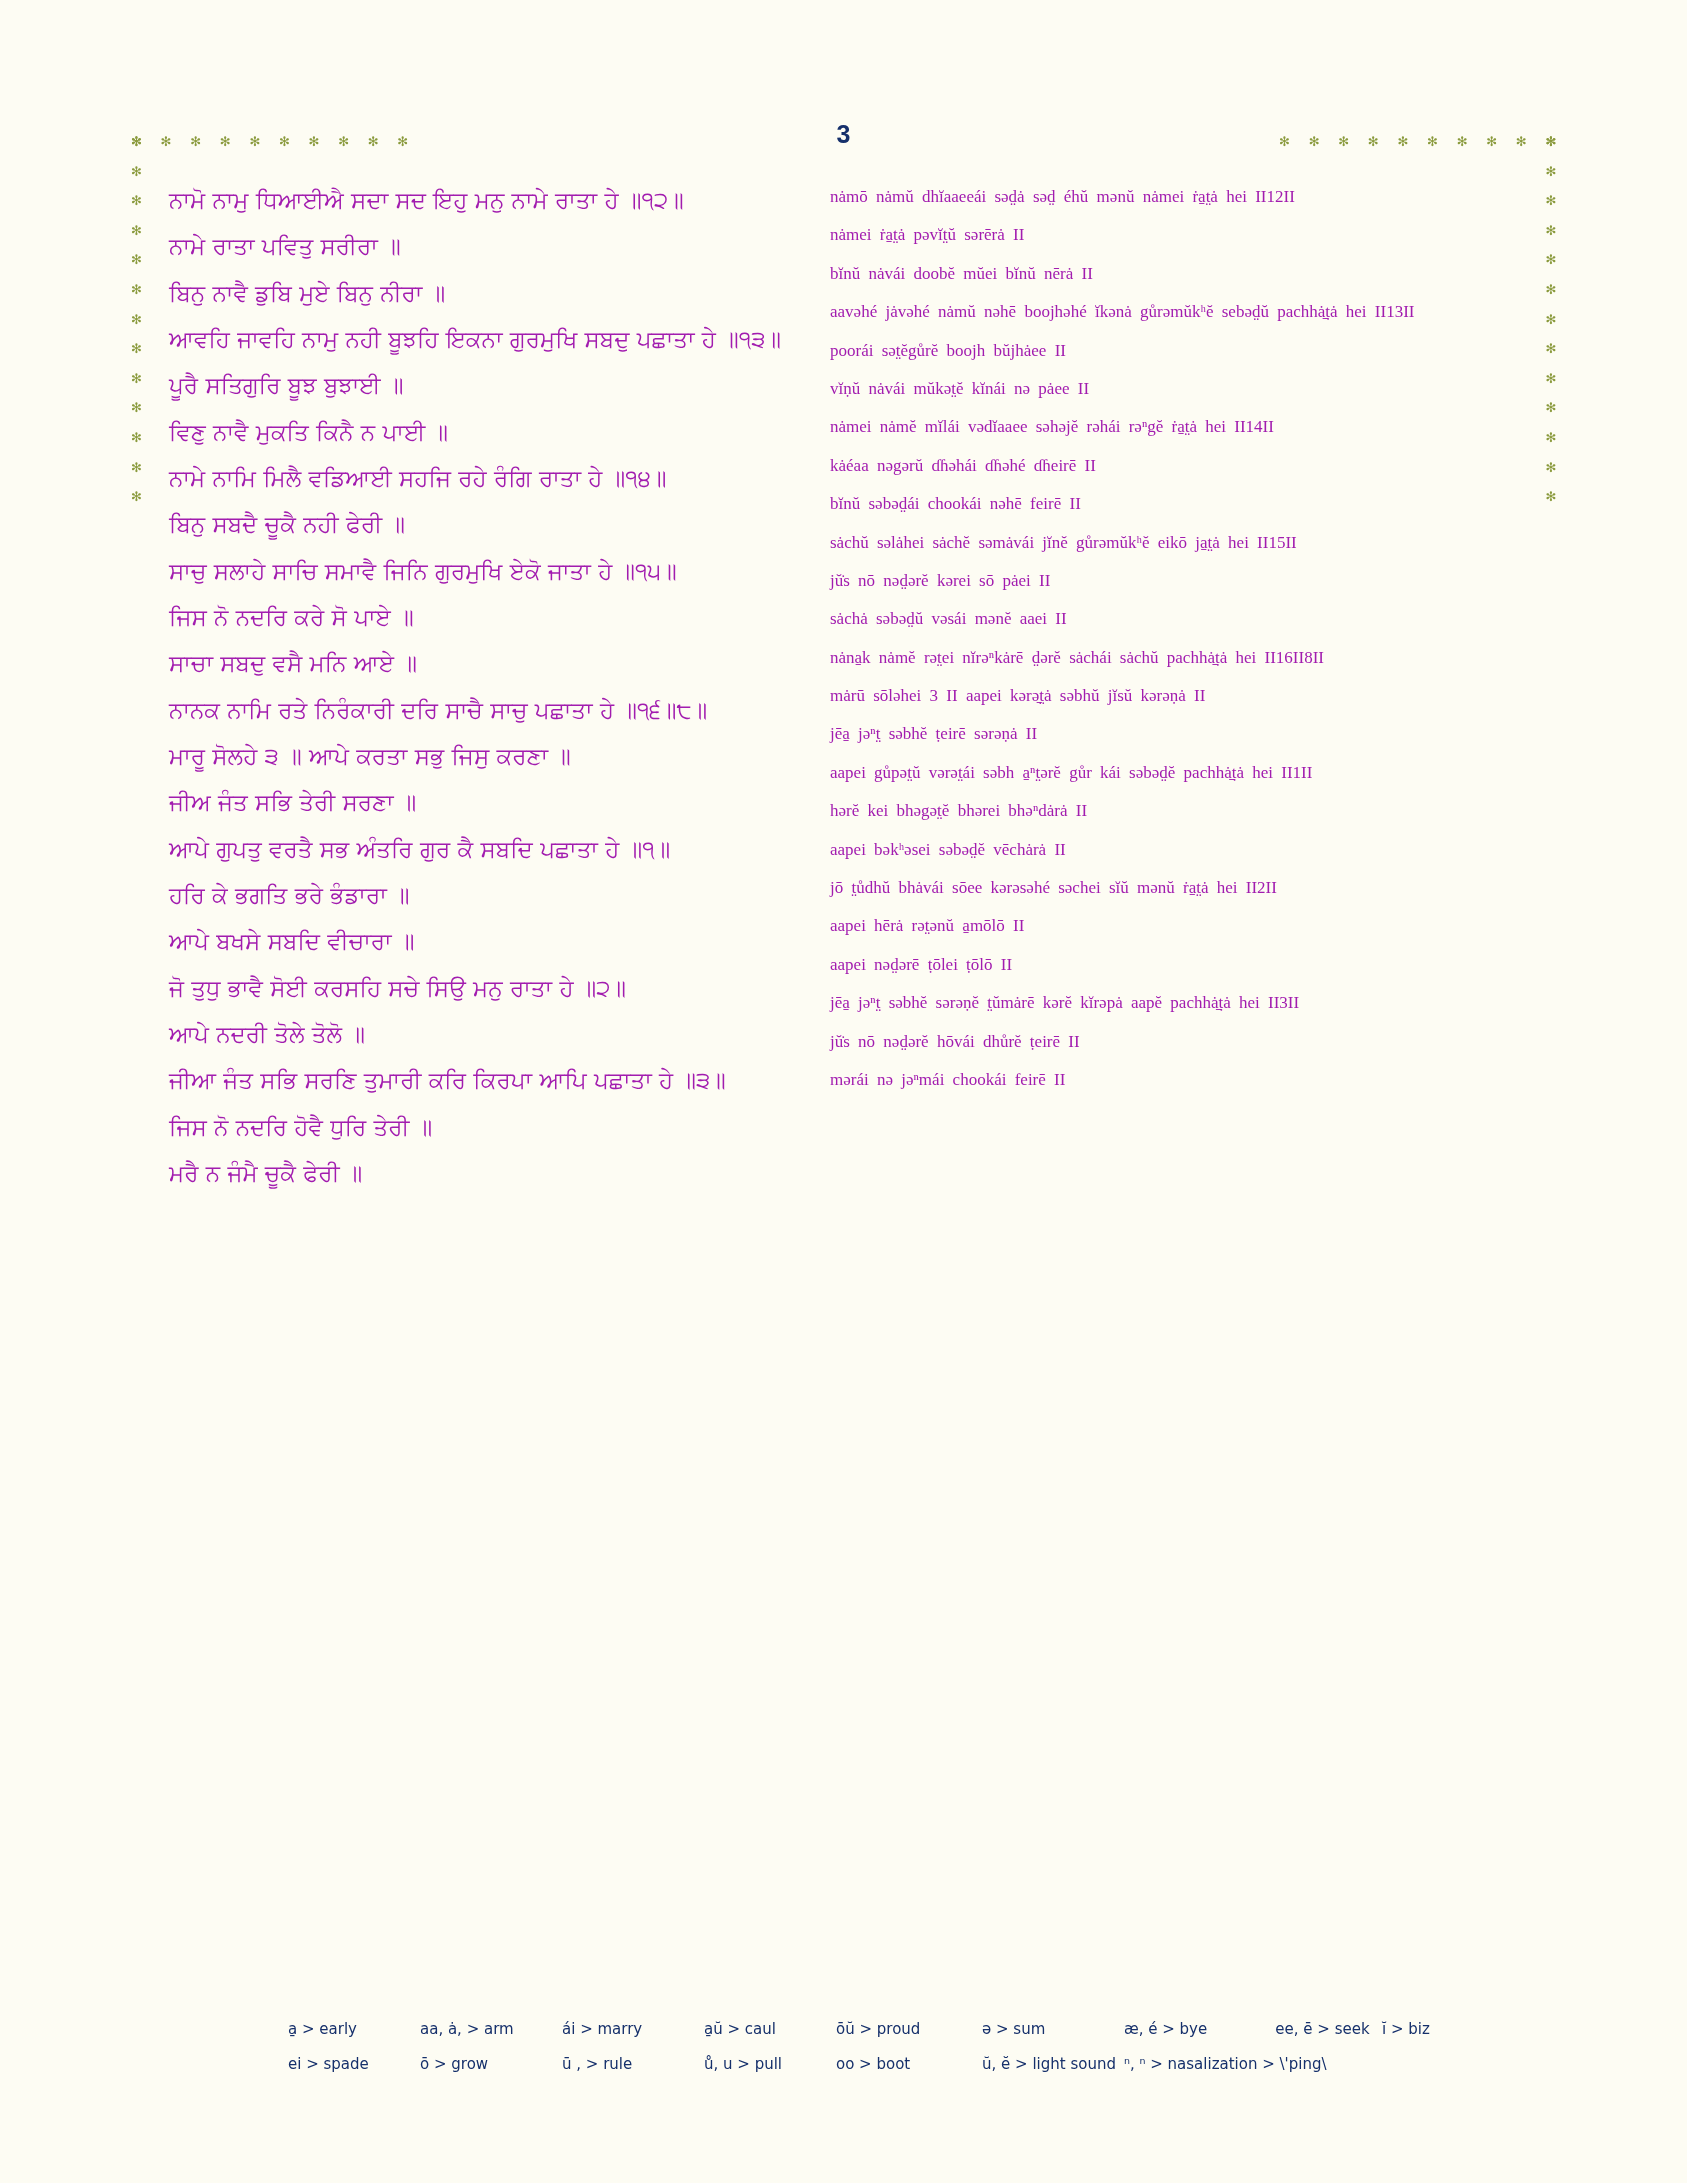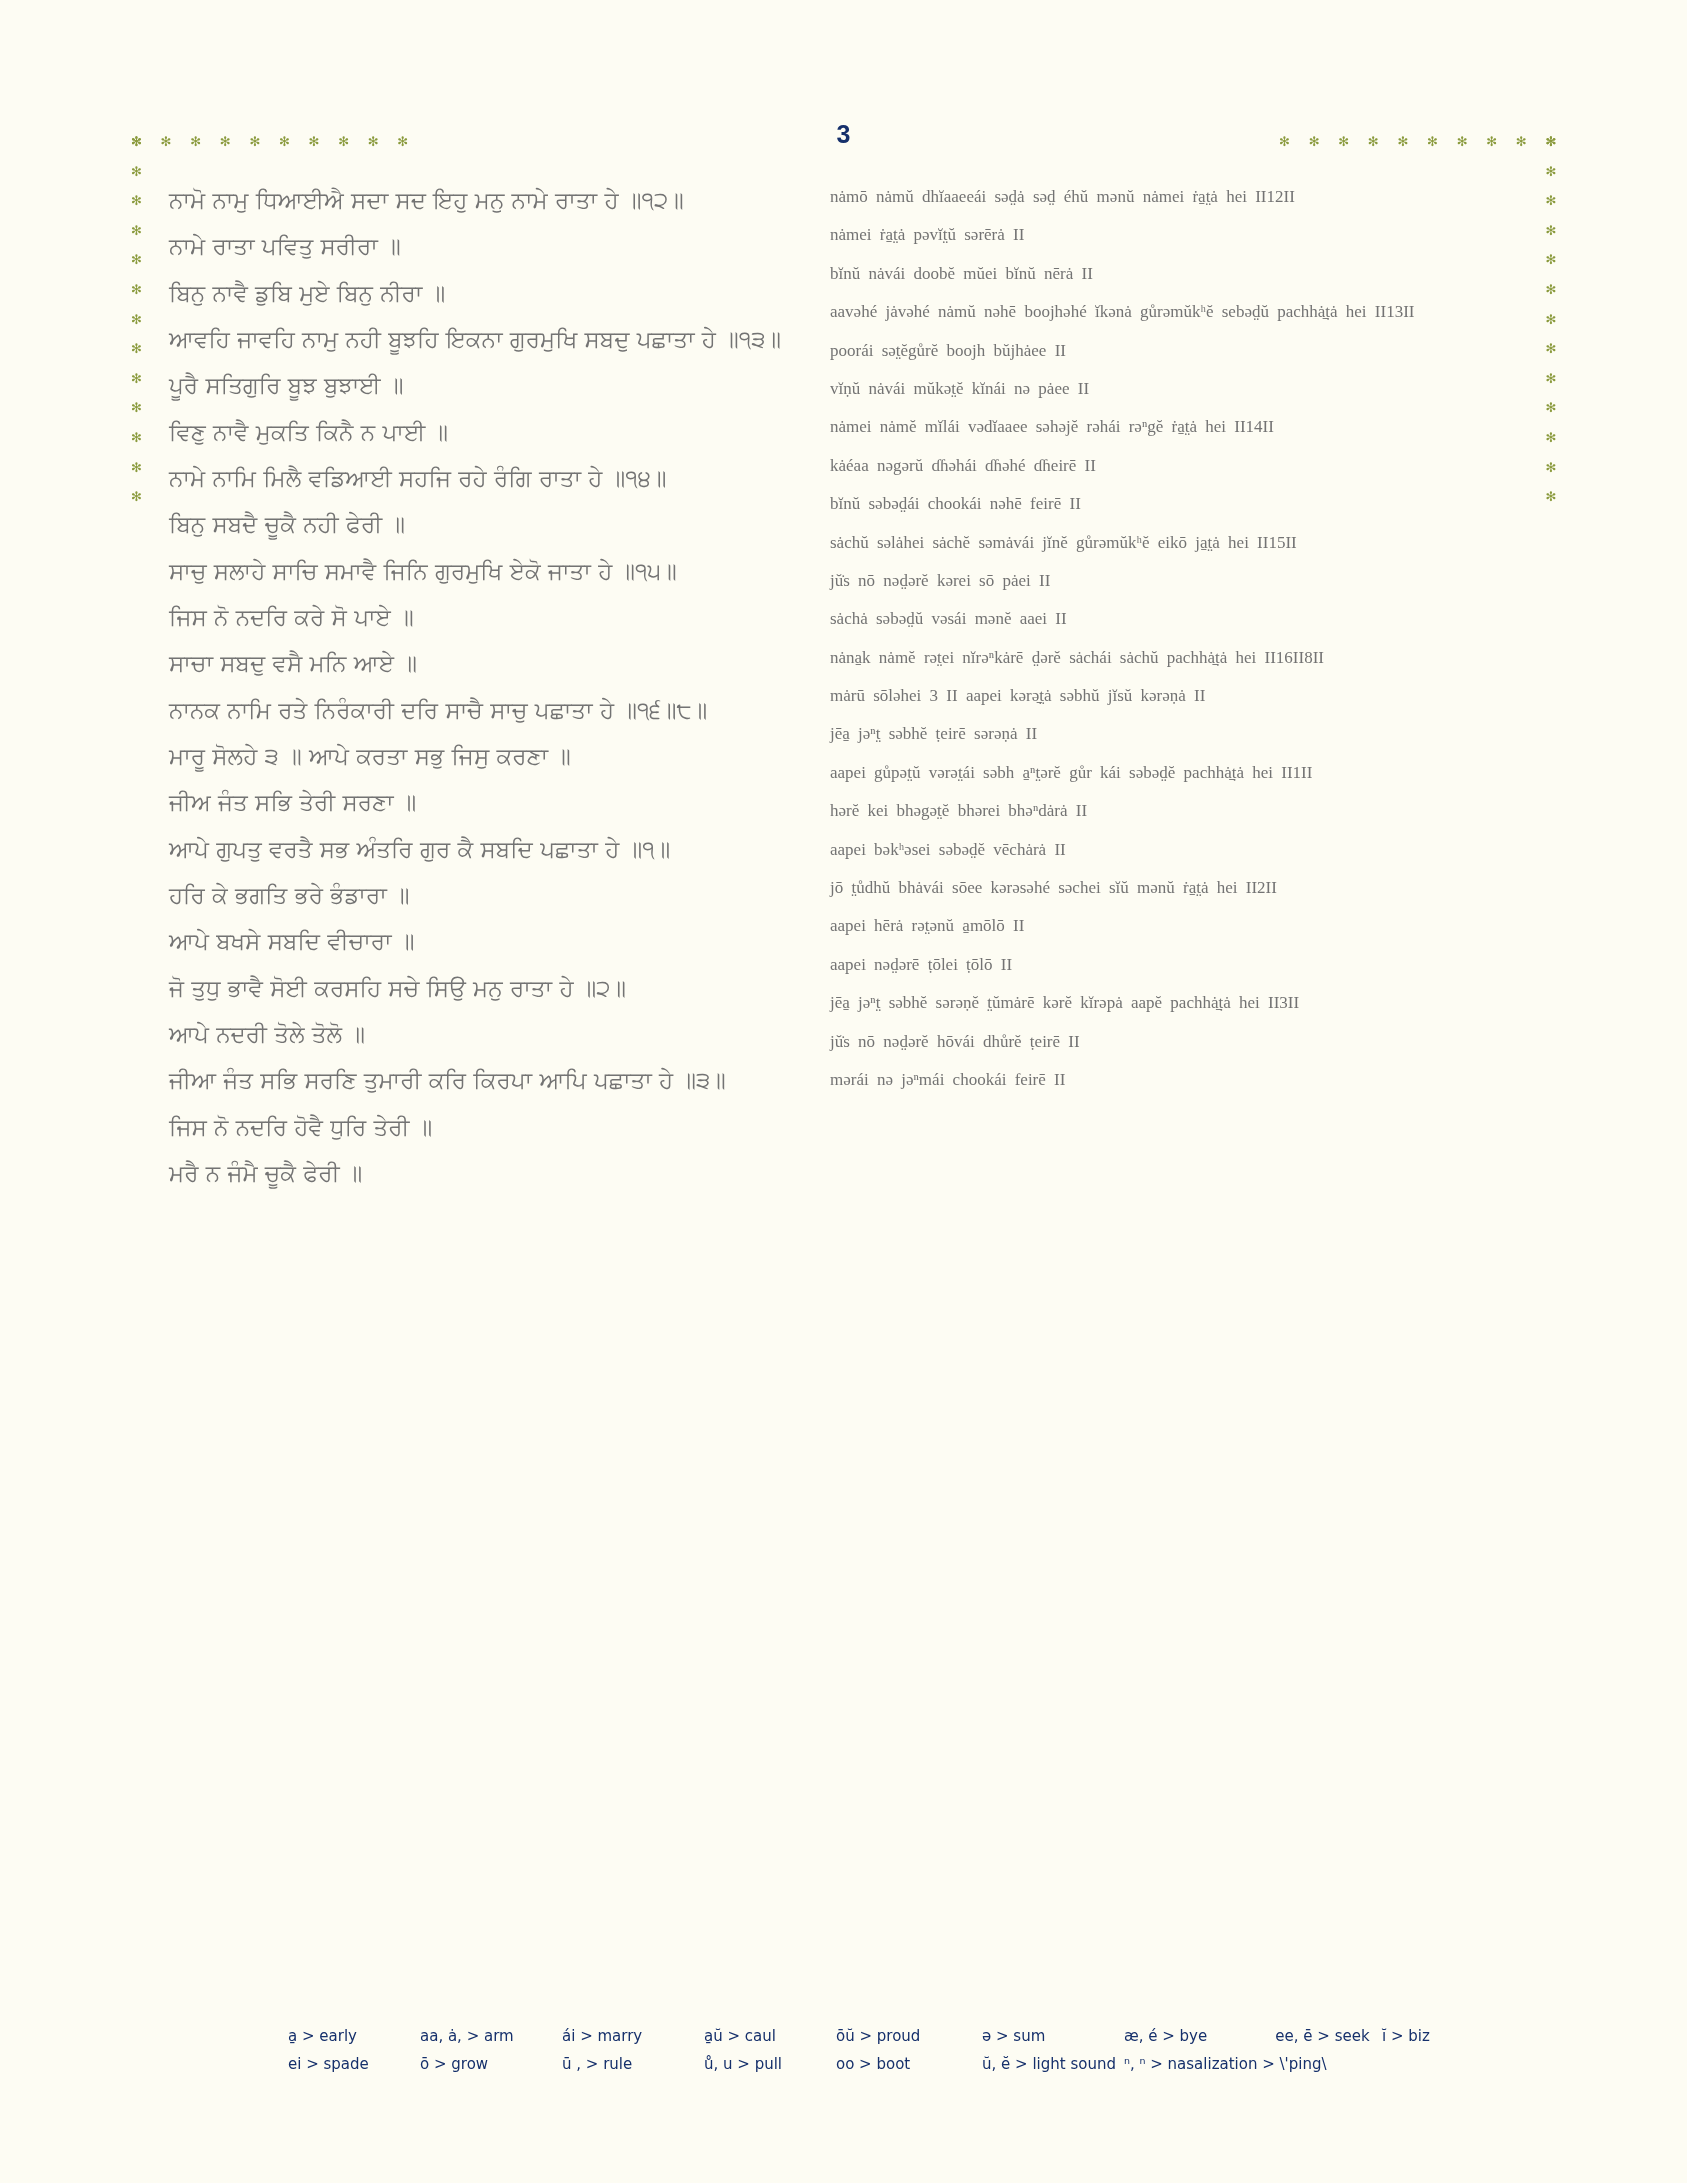--- a/index.html
+++ b/index.html
@@ -75,21 +75,21 @@
     box-sizing: border-box;
   }
   .col-gurmukhi {
     width: 49%;
     padding-right: 17px;
   }
   .col-roman {
     width: 51%;
   }
   .line {
-    color: #737373;
+    color: #a21caf;
     margin-bottom: 14.6px;
   }
   .col-gurmukhi .line {
     font-size: 23px;
     line-height: 1.38;
     font-family: "DejaVu Sans", sans-serif;
     letter-spacing: 0px;
   }
   .col-roman .line {
     font-size: 17px;
@@ -110,20 +110,21 @@
     color: #16306b;
     font-size: 15px;
     font-family: "DejaVu Sans", sans-serif;
   }
   .footer-row {
     display: flex;
     margin-bottom: 10.6px;
   }
   .footer-cell {
     white-space: nowrap;
+    margin-top: 7px;
   }
   .footer-row .footer-cell:nth-child(1) { width: 132px; padding-left: 119px;}
   .footer-row .footer-cell:nth-child(2) { width: 142px; }
   .footer-row .footer-cell:nth-child(3) { width: 142px; }
   .footer-row .footer-cell:nth-child(4) { width: 132px; }
   .footer-row .footer-cell:nth-child(5) { width: 146px; }
   .footer-row .footer-cell:nth-child(6) { width: 142px; }
   .footer-row .footer-cell:nth-child(7) { width: 139px; }
   .footer-row .footer-cell:nth-child(8) { width: 119px; text-align: center; }
   .footer-row .footer-cell:nth-child(9) { width: auto; }

